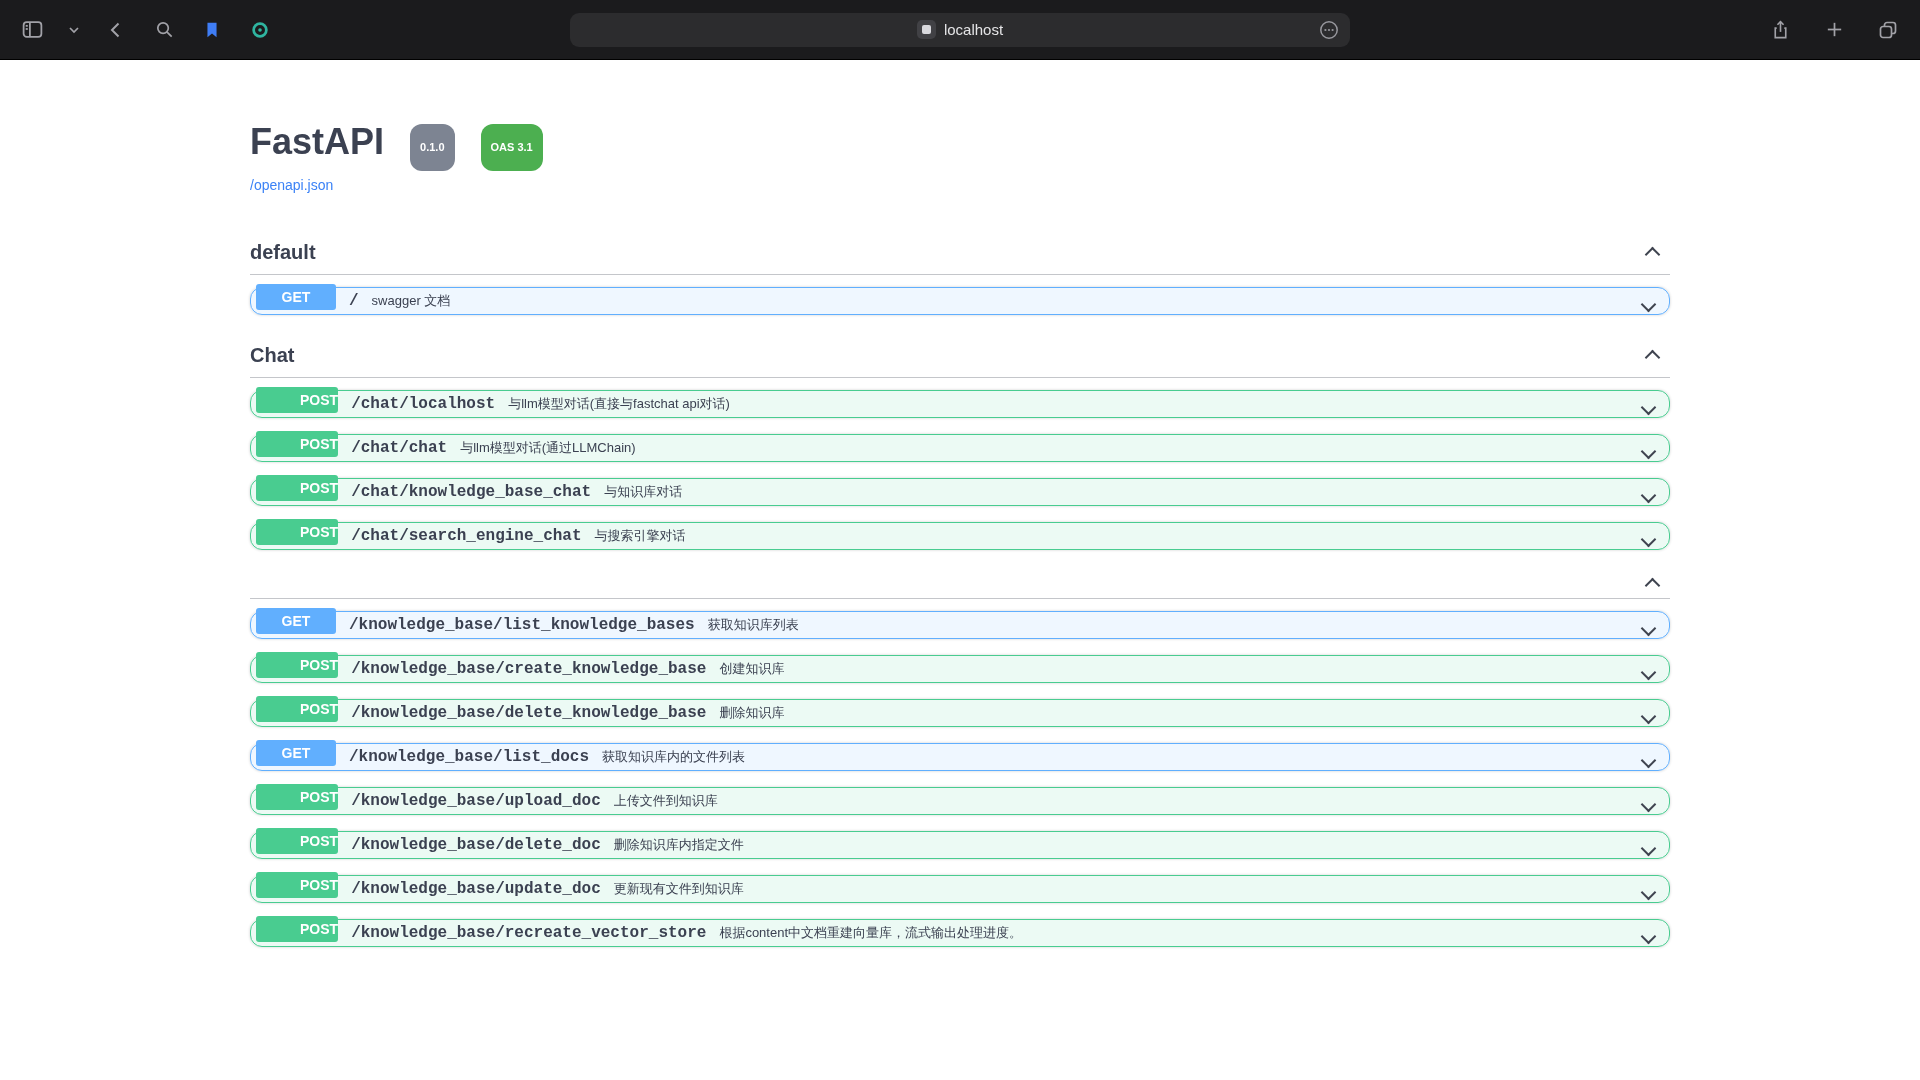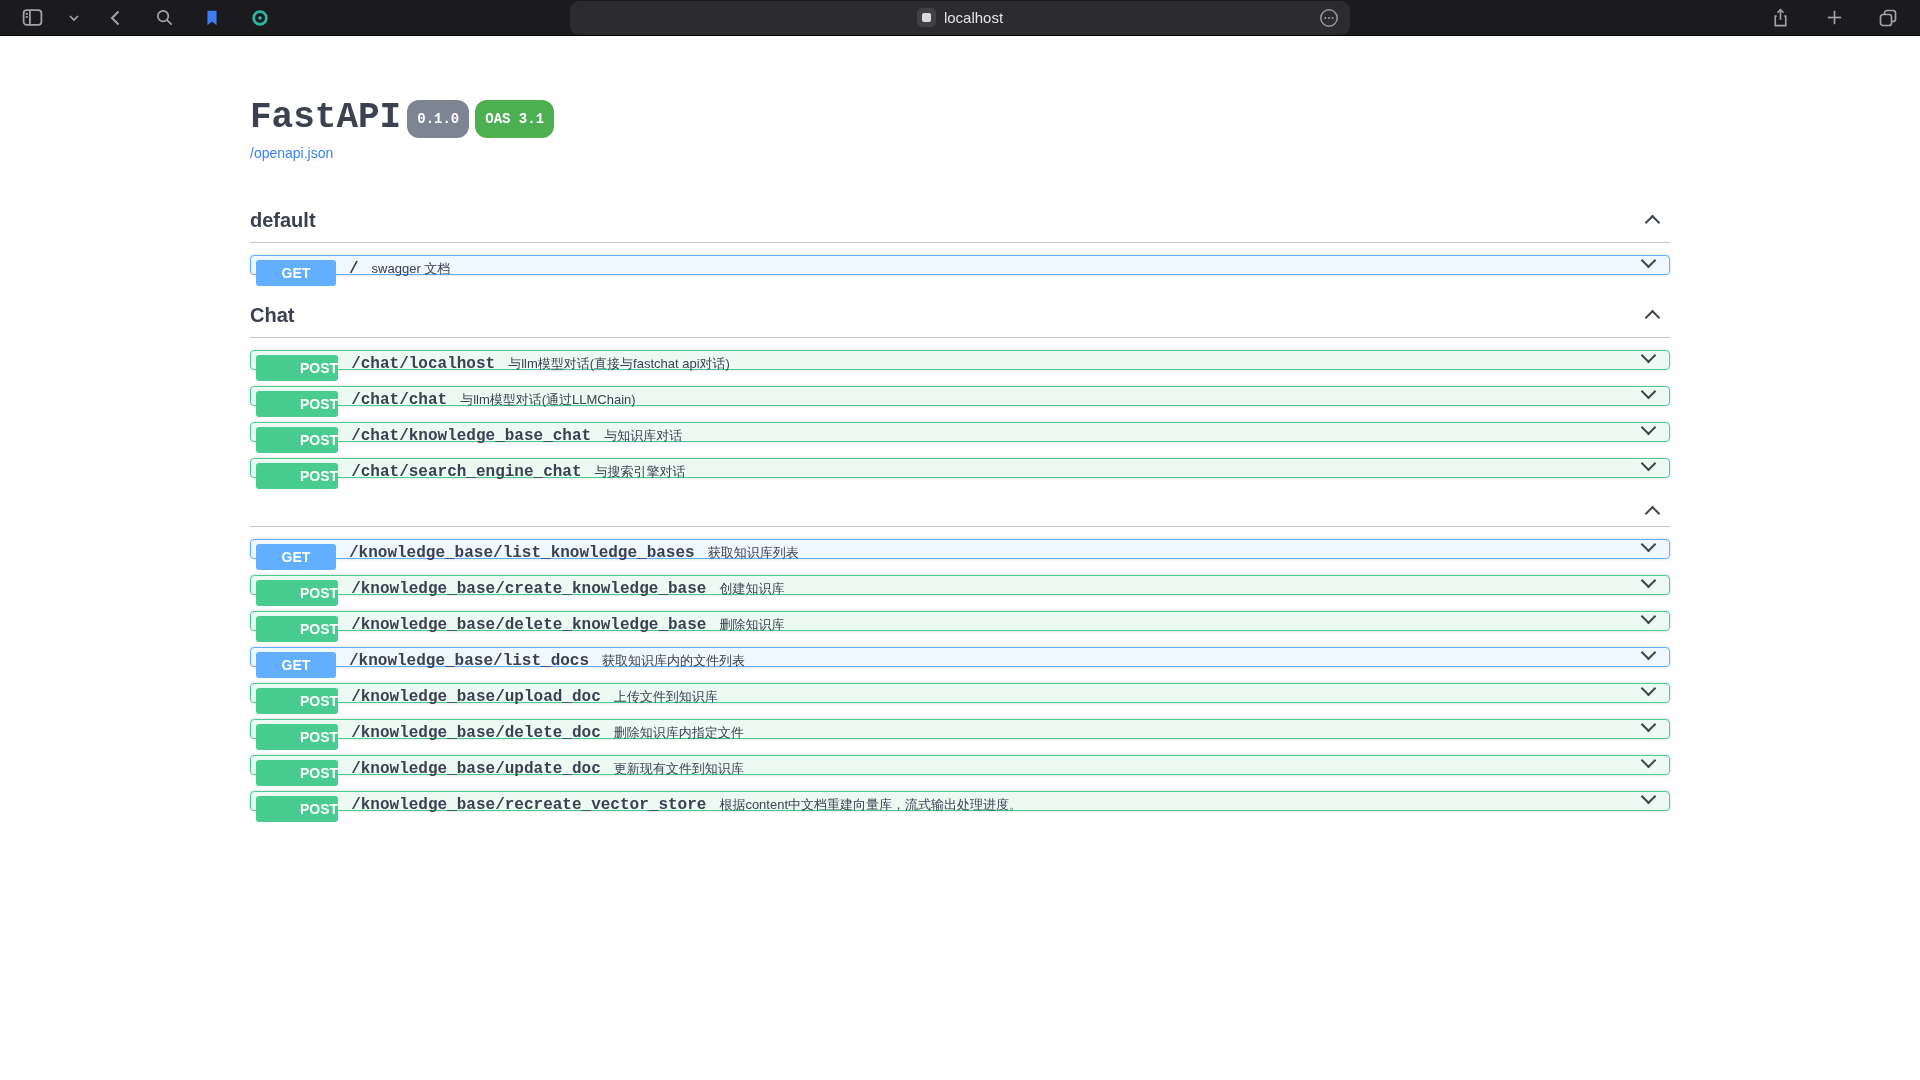--- a/index.html
+++ b/index.html
@@ -5,21 +5,21 @@
   * { box-sizing: border-box; }
   html,body { margin:0; padding:0; }
   body {
     width:1920px; height:1080px; overflow:hidden;
     background:#ffffff;
     font-family:"Liberation Sans", sans-serif;
   }
 
   
   .toolbar {
-    height:36px; background:#1b1b1d; border-bottom:1px solid #000;
+    height:60px; background:#1b1b1d; border-bottom:1px solid #000;
     display:flex; align-items:center; position:relative; padding:0 18px;
   }
   .tb-left { display:flex; align-items:center; gap:20px; }
   .tb-right { margin-left:auto; display:flex; align-items:center; gap:26px; }
   .icon-btn {
     background:none; border:none; padding:0; margin:0;
     width:28px; height:28px; display:flex; align-items:center; justify-content:center;
     cursor:pointer;
   }
   .icon-btn.narrow { width:16px; }
@@ -35,44 +35,44 @@
   .url-site-icon .dot { width:9px; height:9px; border-radius:2px; background:#d9d9de; }
   .url-text { color:#e4e4e6; font-size:15px; }
   .url-more { position:absolute; right:7px; top:50%; transform:translateY(-50%); }
 
   
   .page { height:1028px; background:#fff; overflow:hidden; }
   .swagger { max-width:1460px; margin:0 auto; padding:60px 20px 0; color:#3b4151; }
 
   .info-title {
     margin:0; font-size:36px; font-weight:700; color:#3b4151;
-    line-height:43px; display:flex; align-items:flex-start; gap:6px;font-family:Liberation Mono, monospace;
+    line-height:43px; display:flex; align-items:flex-start; gap:26px;
   }
   .badge {
-    color:#fff; font-weight:700; font-size:14px; line-height:1;
-    padding:12px 10px; border-radius:12px; margin-top:4px; white-space:nowrap;
+    color:#fff; font-weight:700; font-size:11px; line-height:1;
+    padding:18px 10px; border-radius:12px; margin-top:4px; white-space:nowrap;
   }
   .badge.version { background:var(--badge-version,#7d8492); }
   .badge.oas { background:var(--badge-oas,#4caf50); }
   .spec-link { color:#3b82f6; font-size:14px; display:inline-block; margin-top:6px; text-decoration:none; cursor:pointer; }
 
   .op-section { margin-top:18px; }
   .op-section:first-child { margin-top:36px; }
   .tag-header {
     display:flex; align-items:center; padding:7px 0;
     border-bottom:1px solid rgba(59,65,81,.3); cursor:pointer;
   }
   .tag-title { margin:0; font-size:20px; line-height:30px; font-weight:700; color:#3b4151; }
   .collapse-btn, .expand-btn { background:none; border:none; padding:0; cursor:pointer; }
   .collapse-btn { margin-left:auto; margin-right:12px; }
 
   .ops { padding-top:12px; }
   .opblock {
-    display:flex; align-items:flex-start; height:20px; padding:4px 5px;
-    border:1px solid; border-radius:4px; margin-bottom:16px;
+    display:flex; align-items:flex-end; height:28px; padding:4px 5px;
+    border:1px solid; border-radius:12px; margin-bottom:16px;
     box-shadow:0 0 3px rgba(0,0,0,.19); cursor:pointer;
   }
   .opblock.get  { background:rgba(97,175,254,.1);  border-color:var(--get,#61affe); }
   .opblock.post { background:rgba(73,204,144,.1); border-color:var(--post,#49cc90); }
   .method {
     min-width:80px; text-align:center; color:#fff; font-weight:700;
     font-size:14px; line-height:1; padding:6px 0; border-radius:3px;
   }
   .method.get  { background:var(--get,#61affe); }
   .method.post { background:var(--post,#49cc90);padding-left:44px; }

